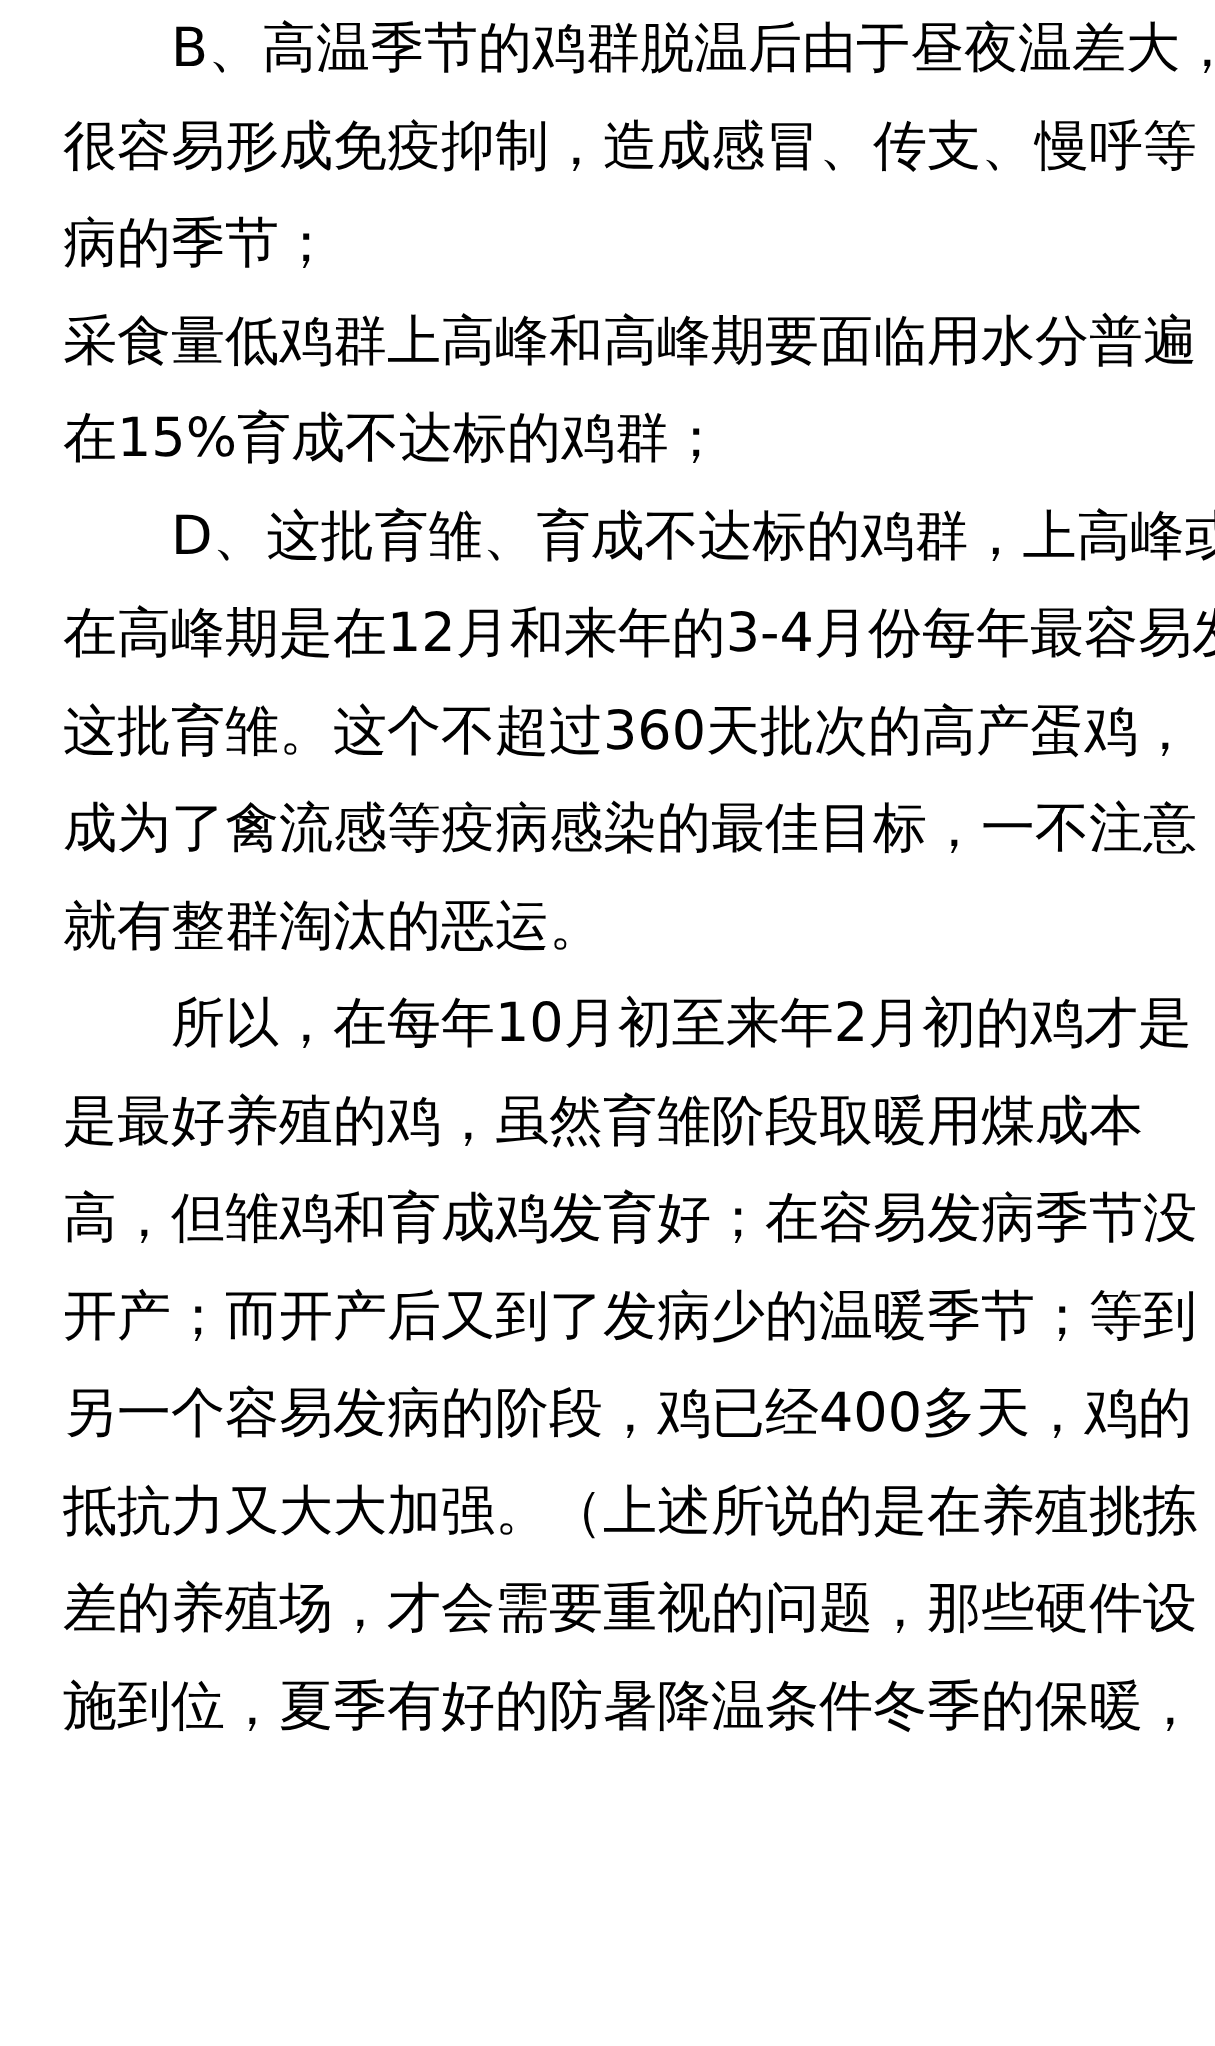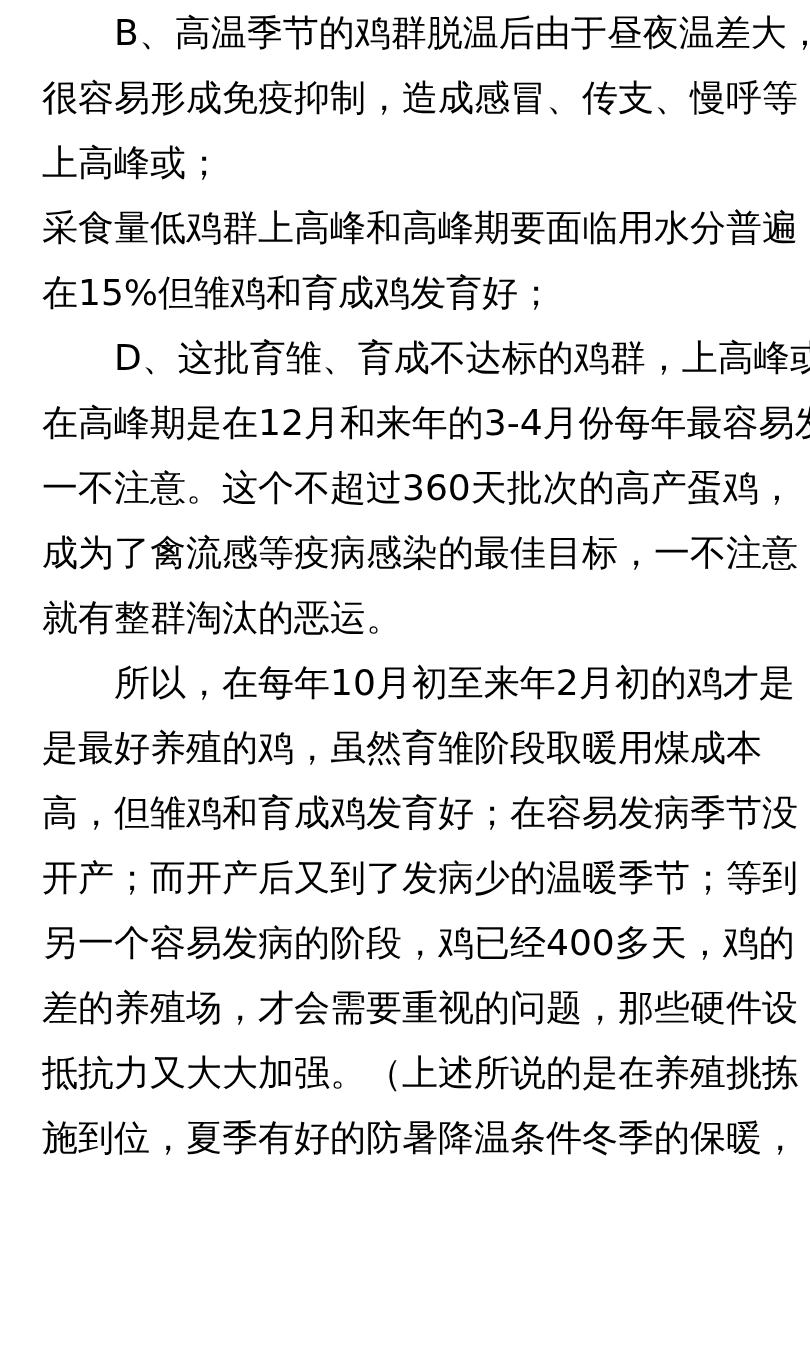--- a/index.html
+++ b/index.html
@@ -36,30 +36,30 @@
     text-indent: 2em;
   }
 </style>
 </head>
 <body style="background: rgb(255, 255, 255); color: rgb(0, 0, 0);">
 
 <div class="page">
   <div class="doc-body">
       <div class="line indent">B、高温季节的鸡群脱温后由于昼夜温差大，</div>
       <div class="line">很容易形成免疫抑制，造成感冒、传支、慢呼等</div>
-      <div class="line">上高峰或；</div>
+      <div class="line">病的季节；</div>
       <div class="line">采食量低鸡群上高峰和高峰期要面临用水分普遍</div>
-      <div class="line">在15%但雏鸡和育成鸡发育好；</div>
+      <div class="line">在15%育成不达标的鸡群；</div>
       <div class="line indent">D、这批育雏、育成不达标的鸡群，上高峰或</div>
       <div class="line">在高峰期是在12月和来年的3-4月份每年最容易发</div>
-      <div class="line">一不注意。这个不超过360天批次的高产蛋鸡，</div>
+      <div class="line">这批育雏。这个不超过360天批次的高产蛋鸡，</div>
       <div class="line">成为了禽流感等疫病感染的最佳目标，一不注意</div>
       <div class="line">就有整群淘汰的恶运。</div>
       <div class="line indent">所以，在每年10月初至来年2月初的鸡才是</div>
       <div class="line">是最好养殖的鸡，虽然育雏阶段取暖用煤成本</div>
       <div class="line">高，但雏鸡和育成鸡发育好；在容易发病季节没</div>
       <div class="line">开产；而开产后又到了发病少的温暖季节；等到</div>
       <div class="line">另一个容易发病的阶段，鸡已经400多天，鸡的</div>
+      <div class="line">抵抗力又大大加强。（上述所说的是在养殖挑拣</div>
       <div class="line">差的养殖场，才会需要重视的问题，那些硬件设</div>
-      <div class="line">抵抗力又大大加强。（上述所说的是在养殖挑拣</div>
       <div class="line">施到位，夏季有好的防暑降温条件冬季的保暖，</div>
     </div>
 </div>
 
 </body></html>

